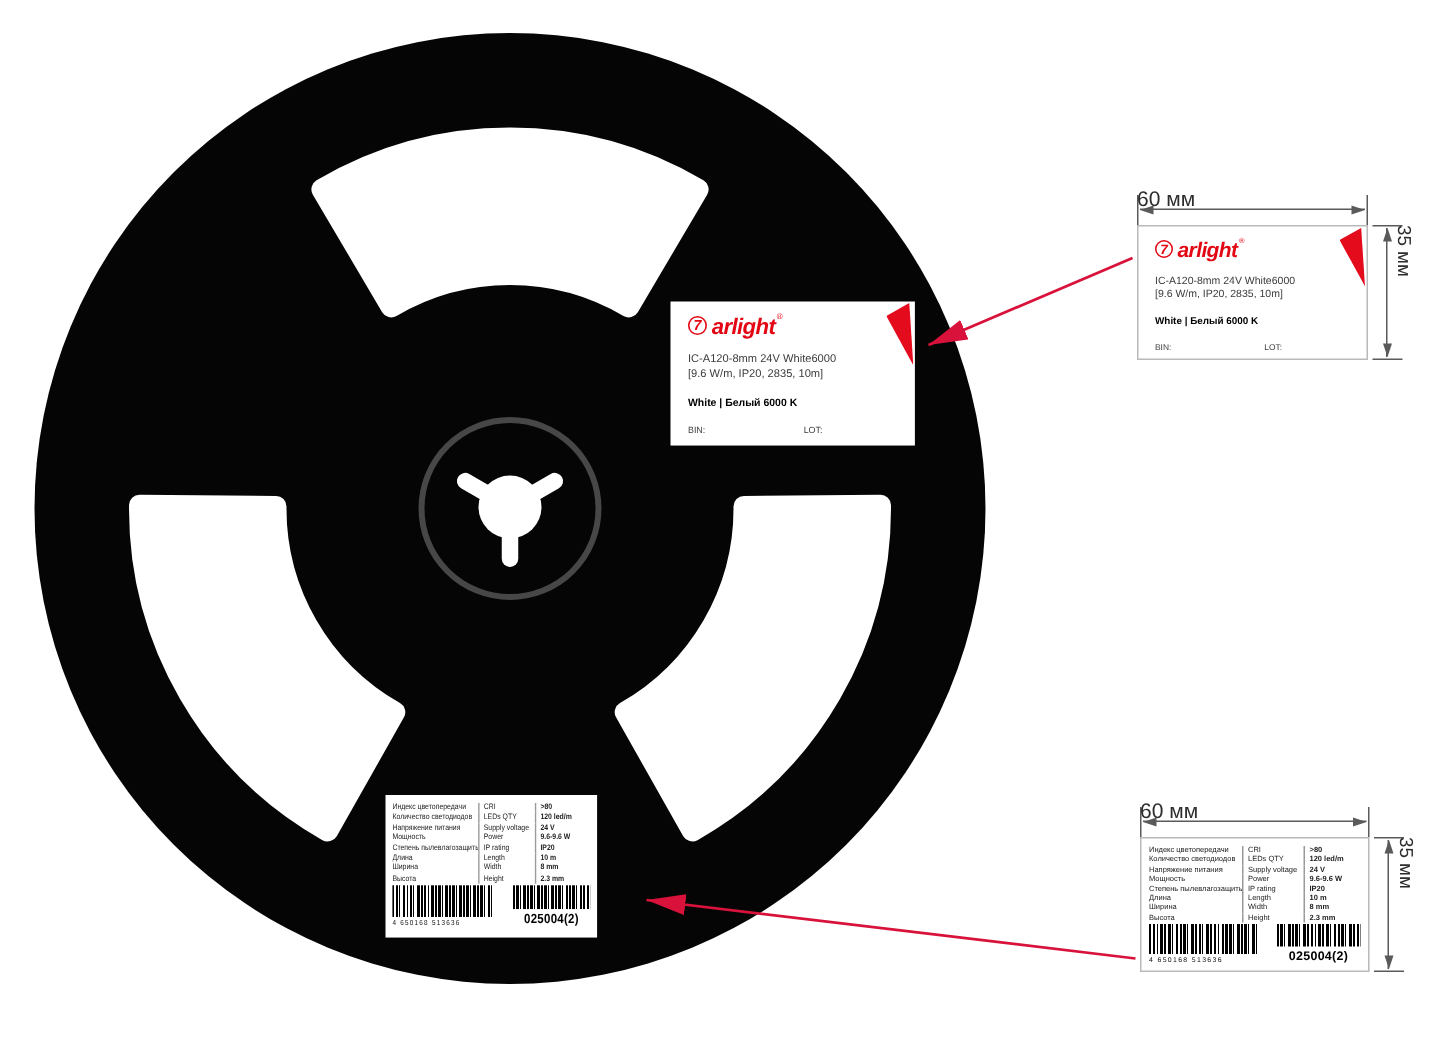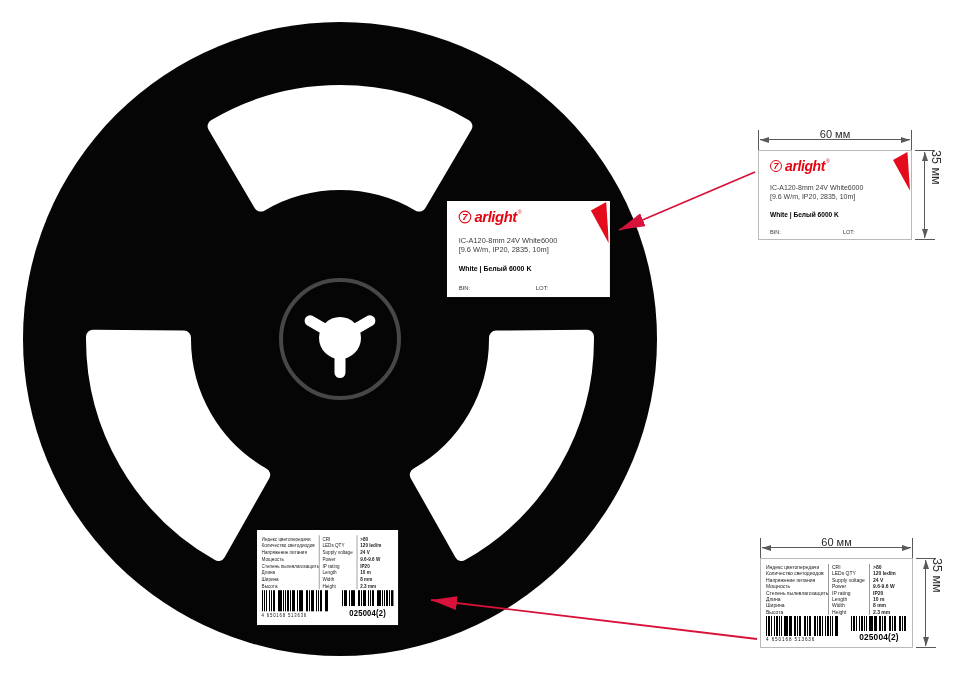--- a/index.html
+++ b/index.html
@@ -53,22 +53,22 @@
   
   .hdim, .vdim { position:absolute; }
   .hdim { height:24px; }
   .hdim .tick { position:absolute; bottom:0; width:1px; height:20px; background:#5a5a5a; }
   .hdim .tick.l { left:0; } .hdim .tick.r { right:0; }
   .hdim .dline { position:absolute; top:13px; left:2px; right:2px; height:1px; background:#5a5a5a; }
   .hdim .arr-l { position:absolute; top:10.5px; left:2px; width:0; height:0;
                  border-right:9px solid #5a5a5a; border-top:3px solid transparent; border-bottom:3px solid transparent; }
   .hdim .arr-r { position:absolute; top:10.5px; right:2px; width:0; height:0;
                  border-left:9px solid #5a5a5a; border-top:3px solid transparent; border-bottom:3px solid transparent; }
-  .hdim .dtext { position:absolute; left:0; right:0; bottom:10px; text-align:center;
-                 font-size:11px; color:#2c2c2c; }
+  .hdim .dtext { position:absolute; left:0; right:0; bottom:10px; text-align:left;
+                 font-size:14px; color:#2c2c2c; }
   .vdim { width:28px; }
   .vdim .tick { position:absolute; left:2px; width:20px; height:1px; background:#5a5a5a; }
   .vdim .tick.t { top:0; } .vdim .tick.b { bottom:0; }
   .vdim .dline { position:absolute; left:11px; top:2px; bottom:2px; width:1px; background:#5a5a5a; }
   .vdim .arr-u { position:absolute; left:8.5px; top:2px; width:0; height:0;
                  border-bottom:9px solid #5a5a5a; border-left:3px solid transparent; border-right:3px solid transparent; }
   .vdim .arr-d { position:absolute; left:8.5px; bottom:2px; width:0; height:0;
                  border-top:9px solid #5a5a5a; border-left:3px solid transparent; border-right:3px solid transparent; }
   .vdim .dtext { position:absolute; left:16px; top:0; height:100%; display:flex; align-items:center;
                  writing-mode:vertical-rl; font-size:12.5px; color:#2c2c2c; white-space:nowrap; }

